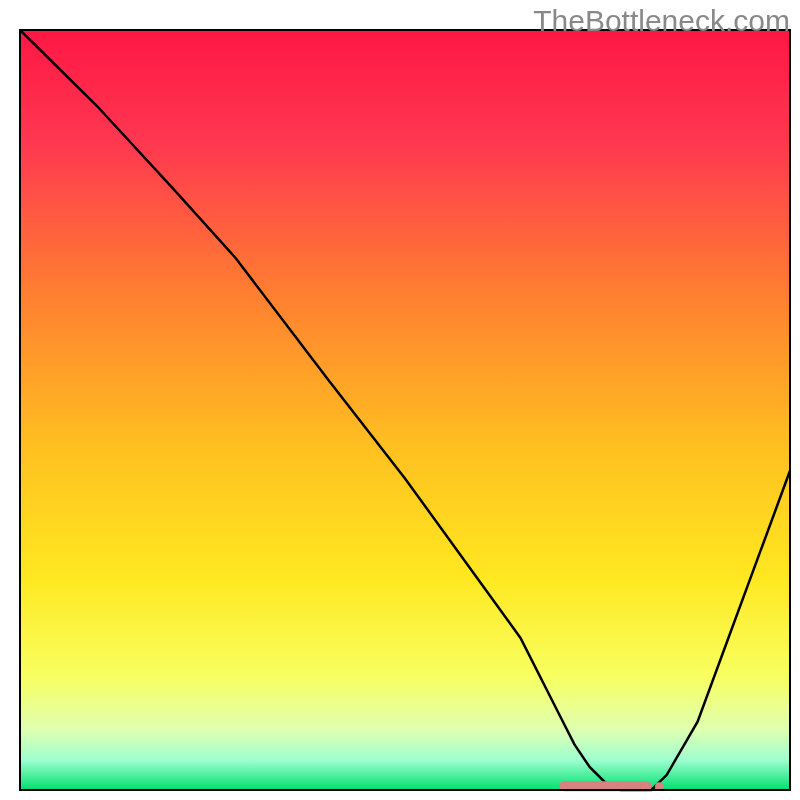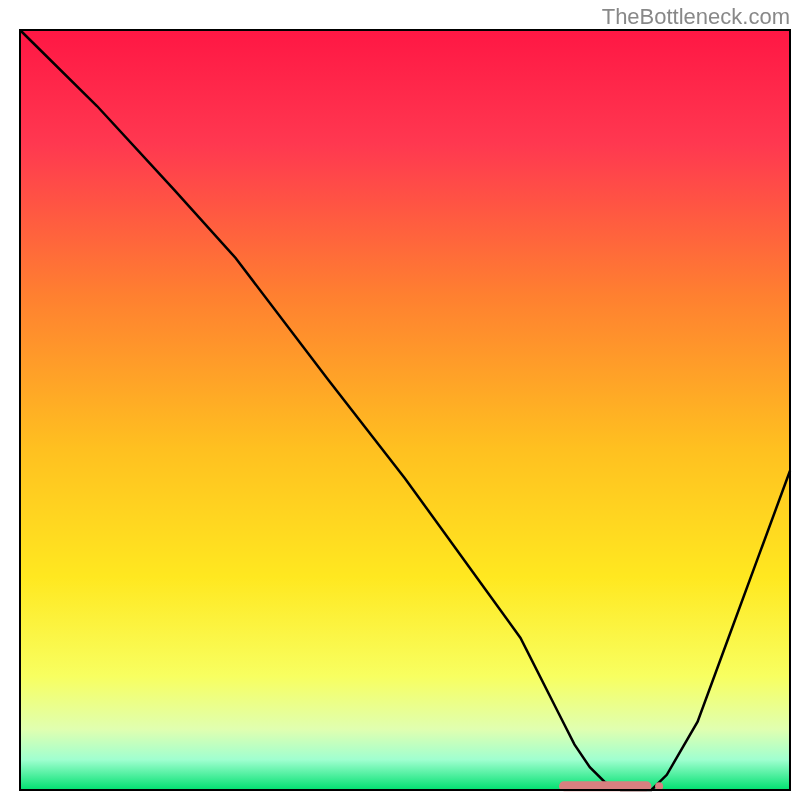--- a/index.html
+++ b/index.html
@@ -12,21 +12,21 @@
   }
   .container {
     position: relative;
     width: 800px;
     height: 800px;
   }
   .watermark {
     position: absolute;
     top: 4px;
     right: 10px;
-    font-size: 22px;
+    font-size: 30px;
     color: #888888;
     font-weight: normal;
     z-index: 10;
   }
   svg {
     display: block;
   }
 </style>
 </head>
 <body>

